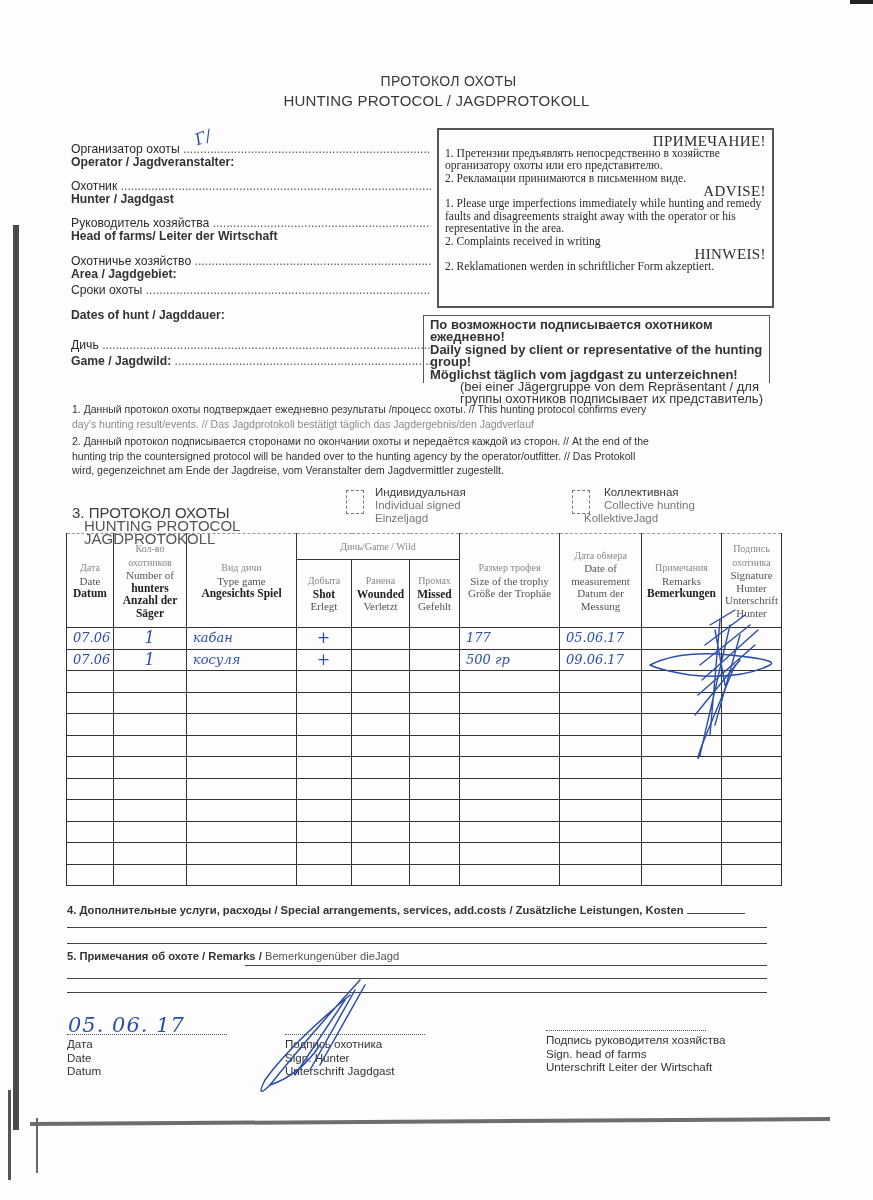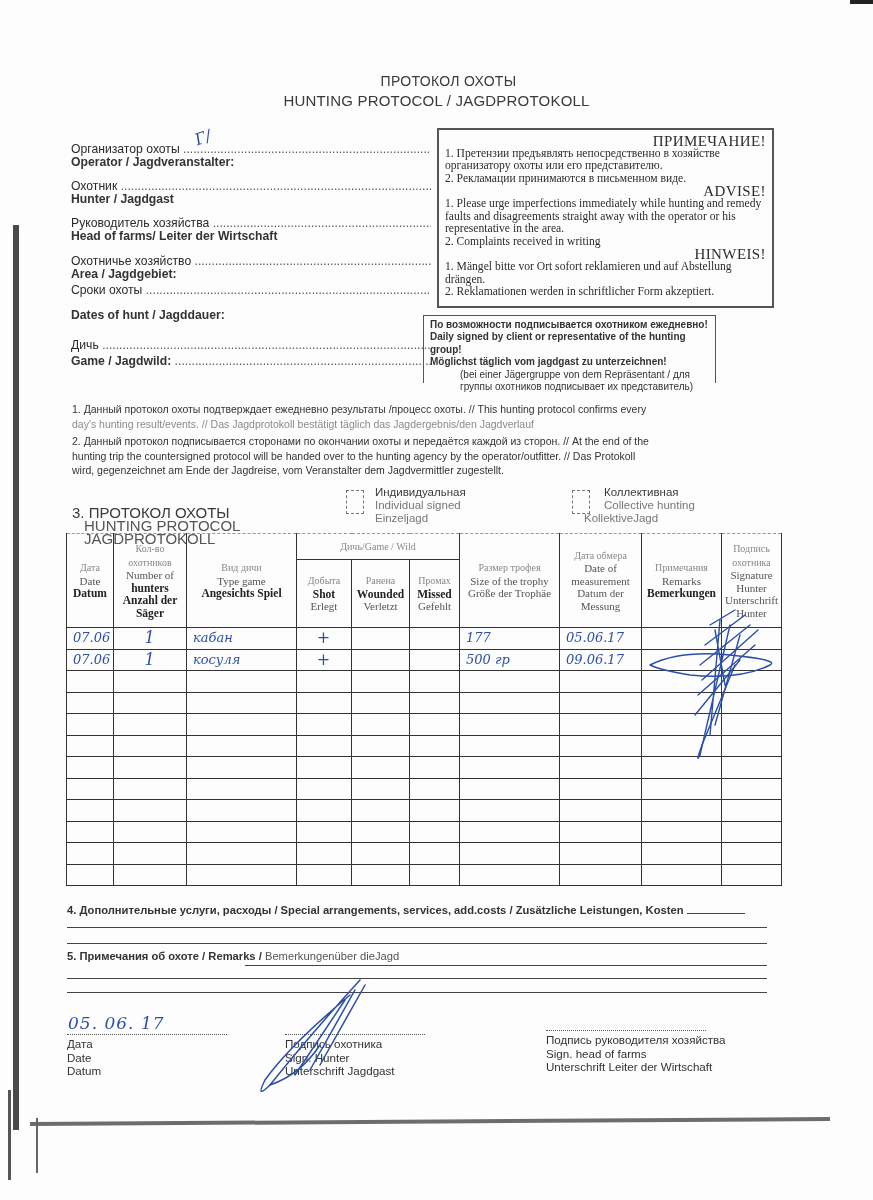--- a/index.html
+++ b/index.html
@@ -27,21 +27,21 @@
   .field-game .en { white-space: nowrap; overflow: hidden; }
 
   .handwriting { color: #2b4fa8; font-family: "DejaVu Serif", serif; font-style: italic; }
   .org-mark { left: 195px; top: 128px; font-size: 16px; transform: rotate(-20deg); }
 
   
   .notice { left: 437px; top: 128px; width: 337px; height: 180px; border: 2px solid #555; padding: 5px 6px; font-family: "Liberation Serif", serif; font-size: 11.6px; line-height: 12.6px; color: #2c2c2c; }
   .notice .hd { text-align: right; font-size: 15px; letter-spacing: 0.4px; }
   .notice p { margin: 0; }
 
-  .daily { left: 423px; top: 315px; width: 293px; height: 68px; border: 1.5px solid #555; border-bottom: none; padding: 3px 6px; font-size: 10px; line-height: 12.4px; font-weight: bold; color: #333; }
+  .daily { left: 423px; top: 315px; width: 347px; height: 68px; border: 1.5px solid #555; border-bottom: none; padding: 3px 6px; font-size: 13px; line-height: 12.4px; font-weight: bold; color: #333; }
   .daily .indent { padding-left: 30px; font-weight: normal; }
   .daily .indent2 { padding-left: 30px; font-weight: normal; }
 
   .para { left: 72px; width: 700px; font-size: 10.5px; line-height: 14.5px; color: #333; }
   .para .fade { color: #8a8a8a; }
 
   .sec3 { left: 72px; top: 506px; font-size: 15px; line-height: 13px; color: #3a3a3a; }
   .sec3 .sub { padding-left: 12px; color: #555; }
   .chk-group { font-size: 11.5px; line-height: 13px; color: #3a3a3a; }
   .chk-group .sub { color: #777; }
@@ -62,21 +62,21 @@
 
   .signature-scribble { left: 640px; top: 605px; width: 140px; height: 160px; pointer-events: none; }
   .signature-scribble2 { left: 250px; top: 975px; width: 150px; height: 125px; pointer-events: none; }
 
   .sec { left: 67px; width: 700px; font-size: 11.2px; font-weight: bold; color: #333; }
   .sec .lite { font-weight: normal; color: #555; }
   .rule { left: 67px; width: 700px; height: 1px; background: #444; }
 
   .sig-block { font-size: 11.6px; line-height: 13.5px; color: #333; }
   .dots { border-top: 1px dotted #555; width: 100%; margin-bottom: 2px; }
-  .date-hw { left: 68px; top: 1013px; font-size: 17px; letter-spacing: 1px; }
+  .date-hw { left: 68px; top: 1013px; font-size: 21px; letter-spacing: 1px; }
 </style>
 </head>
 <body>
 
 <div class="abs scan-left-bar"></div>
 <div class="abs scan-left-bar2"></div>
 <div class="abs scan-top-right"></div>
 <div class="abs scan-bottom-line"></div>
 <div class="abs scan-bottom-tick"></div>
 
@@ -111,21 +111,20 @@
 </div>
 
 <div class="abs notice">
   <div class="hd">ПРИМЕЧАНИЕ!</div>
   <p>1. Претензии предъявлять непосредственно в хозяйстве организатору охоты или его представителю.</p>
   <p>2. Рекламации принимаются в письменном виде.</p>
   <div class="hd">ADVISE!</div>
   <p>1. Please urge imperfections immediately while hunting and remedy faults and disagreements straight away with the operator or his representative in the area.</p>
   <p>2. Complaints received in writing</p>
   <div class="hd">HINWEIS!</div>
-  <p>1. Mängel bitte vor Ort sofort reklamieren und auf Abstellung drängen.</p>
   <p>2. Reklamationen werden in schriftlicher Form akzeptiert.</p>
 </div>
 
 <div class="abs daily">
   <div>По возможности подписывается охотником ежедневно!</div>
   <div>Daily signed by client or representative of the hunting group!</div>
   <div>Möglichst täglich vom jagdgast zu unterzeichnen!</div>
   <div class="indent">(bei einer Jägergruppe von dem Repräsentant / для</div>
   <div class="indent2">группы охотников подписывает их представитель)</div>
 </div>

